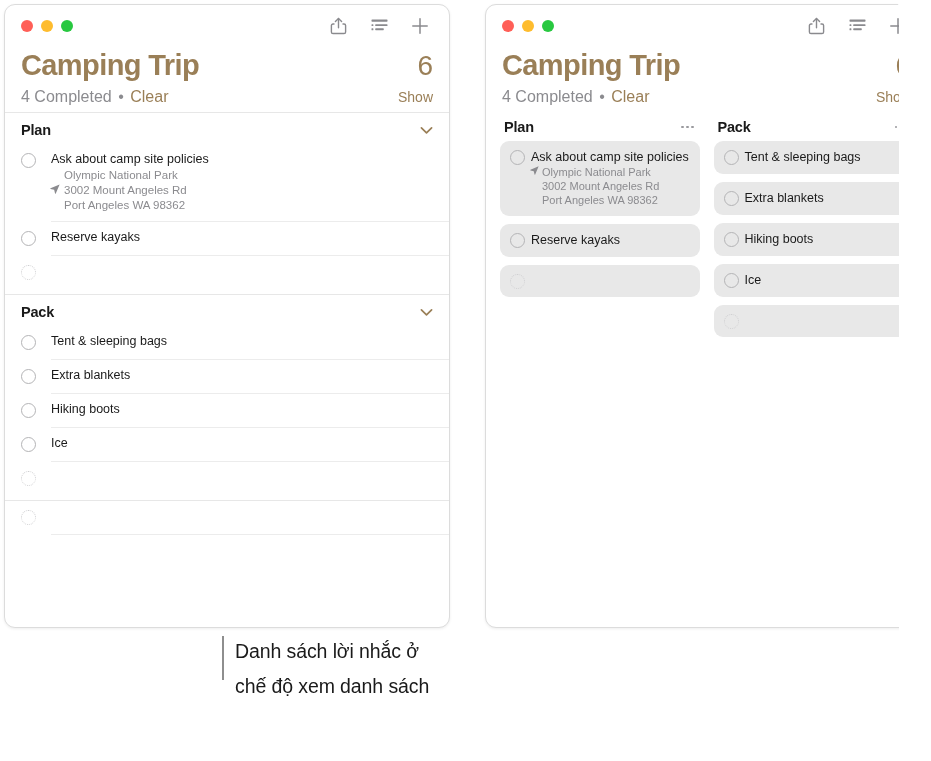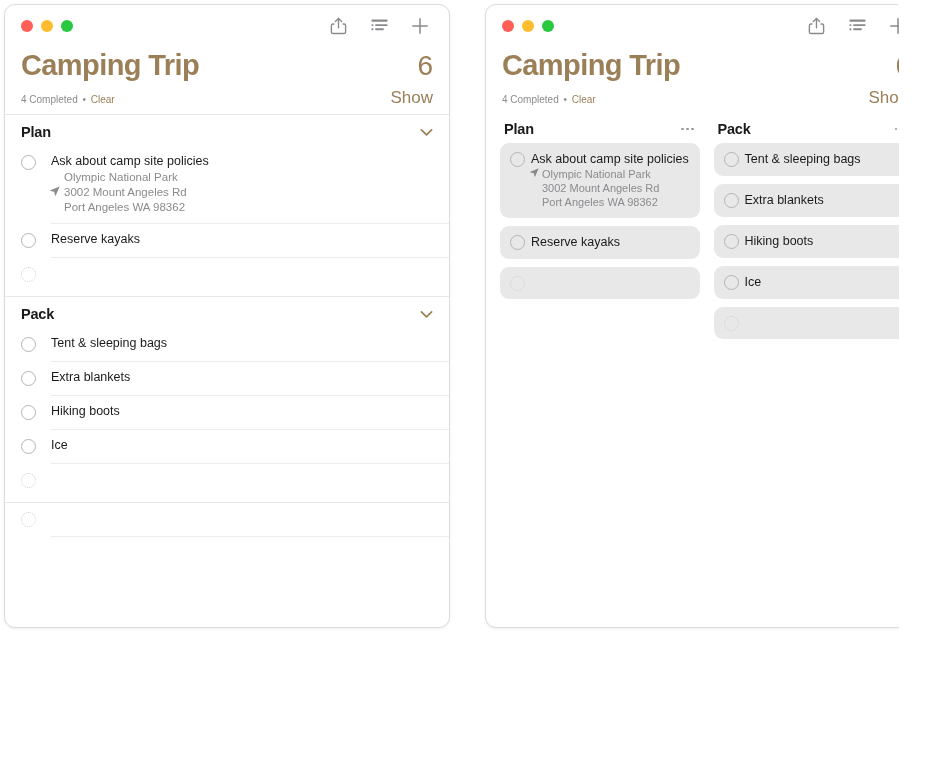--- a/index.html
+++ b/index.html
@@ -85,24 +85,24 @@
     line-height: 36px;
     color: #9a7f57;
   }
   .sub-row {
     display: flex;
     align-items: baseline;
     justify-content: space-between;
     padding-top: 4px;
     padding-bottom: 6px;
   }
-  .sub-left { font-size: 10px; color: #8b8b8f; }
+  .sub-left { font-size: 16px; color: #8b8b8f; }
   .sub-left .sep { color: #8b8b8f; padding: 0 2px; }
   .link { color: #9a7f57; cursor: pointer; }
-  .show-link { font-size: 17px; color: #9a7f57; cursor: pointer; }
+  .show-link { font-size: 14px; color: #9a7f57; cursor: pointer; }
 
   .hrule { height: 1px; background: #e7e7e7; }
 
   
   .lv-body { padding: 0; }
 
   .sec-head {
     display: flex;
     align-items: center;
     justify-content: space-between;
@@ -529,15 +529,19 @@
           </div>
           <div class="cbody">
             <div class="card-title"></div>
           </div>
         </div>
       </div>
 
     </div>
   </div>
 
+  <div class="callout callout-list">
+    <div class="bar"></div>
+    <div class="ctext">Danh sách lời nhắc ở chế độ xem danh sách</div>
+  </div>
 
 
 </div>
 
 </body></html>

